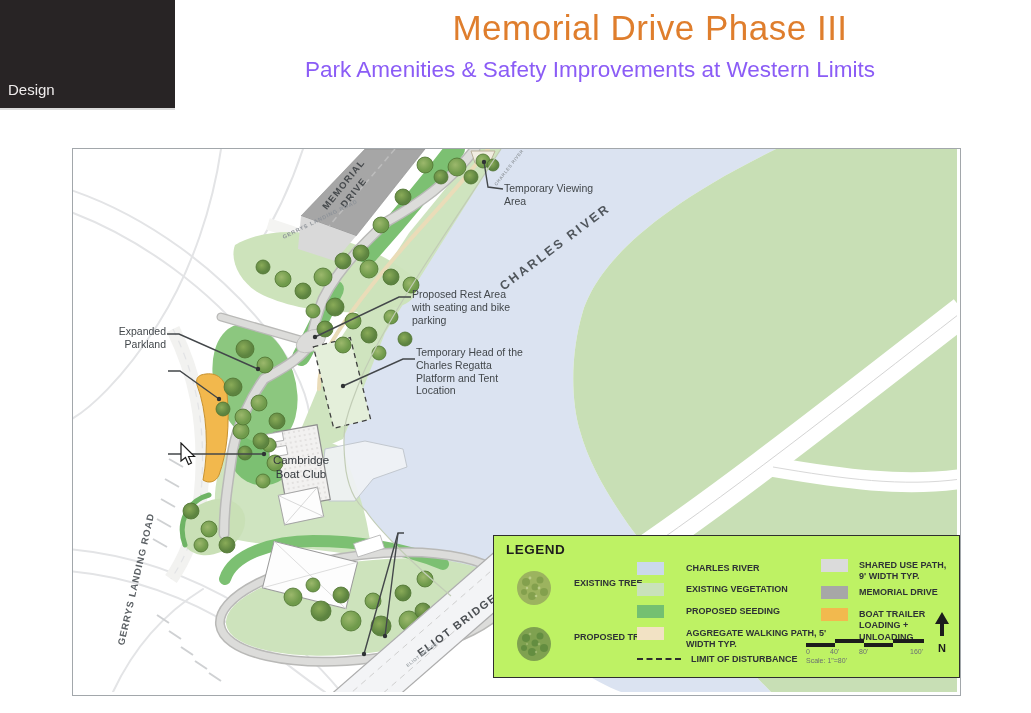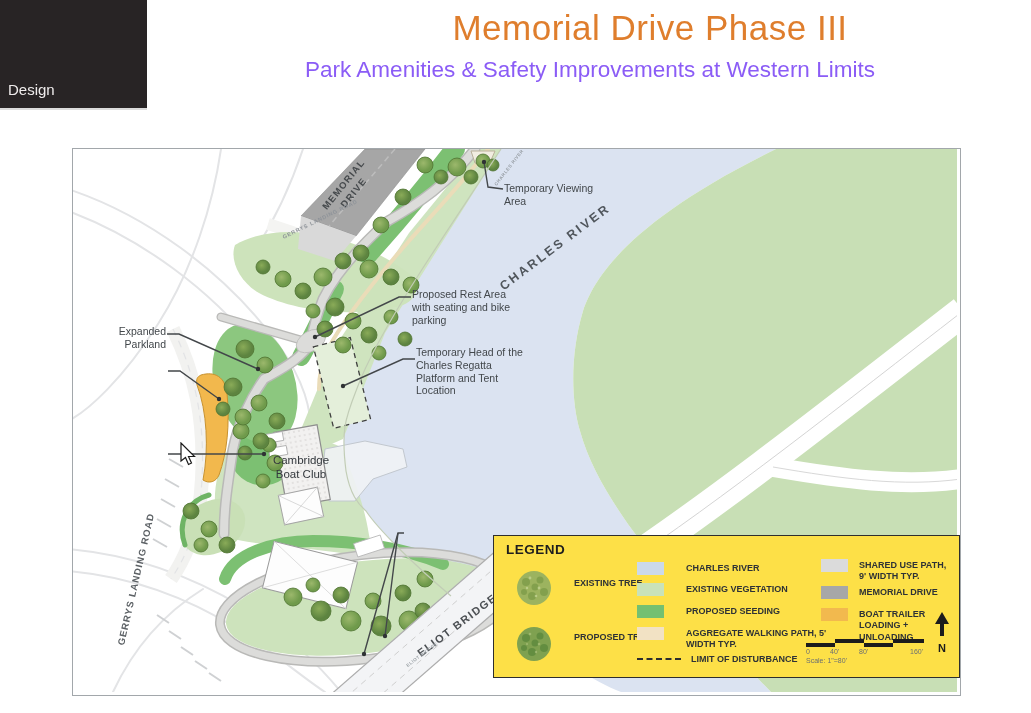--- a/index.html
+++ b/index.html
@@ -1,20 +1,20 @@
 <!DOCTYPE html>
 <html><head>
 <meta charset="utf-8">
 <style>
   html,body{margin:0;padding:0;background:#fff;}
   .stage{position:relative;width:1031px;height:713px;background:#ffffff;overflow:hidden;
          font-family:"Liberation Sans",sans-serif;}
   
   .design-box{position:absolute;left:0;top:0;width:147px;height:108px;background:#282425;
-              border-bottom:2px solid #dcdcdc;}
+              border-bottom:2px solid #dcdcdc;padding-left:28px;}
   .design-box span{position:absolute;left:8px;bottom:10px;color:#efecec;font-size:15px;}
   .slide-title{position:absolute;left:270px;top:8px;width:760px;text-align:center;
                color:#df7e2d;font-size:35px;letter-spacing:.5px;}
   .slide-subtitle{position:absolute;left:150px;top:57px;width:880px;text-align:center;
                   color:#8b5cf6;font-size:22.5px;}
   
   .map-frame{position:absolute;left:72px;top:148px;width:887px;height:546px;
              border:1.5px solid #a2a7ab;background:#fff;}
   .map-svg{position:absolute;left:0;top:0;}
   
@@ -31,21 +31,21 @@
                  transform:rotate(-52deg);color:#959ba1;white-space:nowrap;font-weight:bold;}
   .rl-gerrys-top{left:272px;top:216px;width:96px;font-size:5.5px;letter-spacing:.8px;
                  transform:rotate(-26deg);color:#8e9399;white-space:nowrap;}
   .rl-gerrys-left{left:74px;top:581px;width:120px;font-size:9.5px;letter-spacing:1px;
                   transform:rotate(-77deg);color:#5c6165;white-space:nowrap;}
   .rl-eliot{left:404px;top:619px;width:106px;font-size:11px;letter-spacing:1.5px;
             transform:rotate(-37deg);color:#4c5054;white-space:nowrap;}
   .rl-eliot-sm{left:393px;top:652px;width:58px;font-size:4.5px;letter-spacing:.5px;
                transform:rotate(-37deg);color:#9aa0a5;white-space:nowrap;}
   
-  .legend{position:absolute;left:493px;top:535px;width:465px;height:141px;background:#fde047;
+  .legend{position:absolute;left:493px;top:535px;width:465px;height:141px;background:#bef264;
           border:1.6px solid #2e2e2e;z-index:6;}
   .lg-title{position:absolute;left:12px;top:6px;font-size:13.5px;font-weight:bold;
             letter-spacing:.5px;color:#1e1e1e;}
   .lg-label{font-size:9px;font-weight:bold;color:#2e3236;line-height:1.25;display:block;}
   .lg-row{position:absolute;}
   .swatch{position:absolute;left:0;top:0;width:27px;height:13px;display:block;}
   .swatch-dash{position:absolute;left:0;top:5px;width:44px;border-top:2.5px dashed #2e2e2e;}
   .lg-txt{position:absolute;left:49px;top:1px;width:168px;}
   .tree-ico{position:absolute;left:18px;}
   .tree-lb{position:absolute;left:80px;width:90px;}

